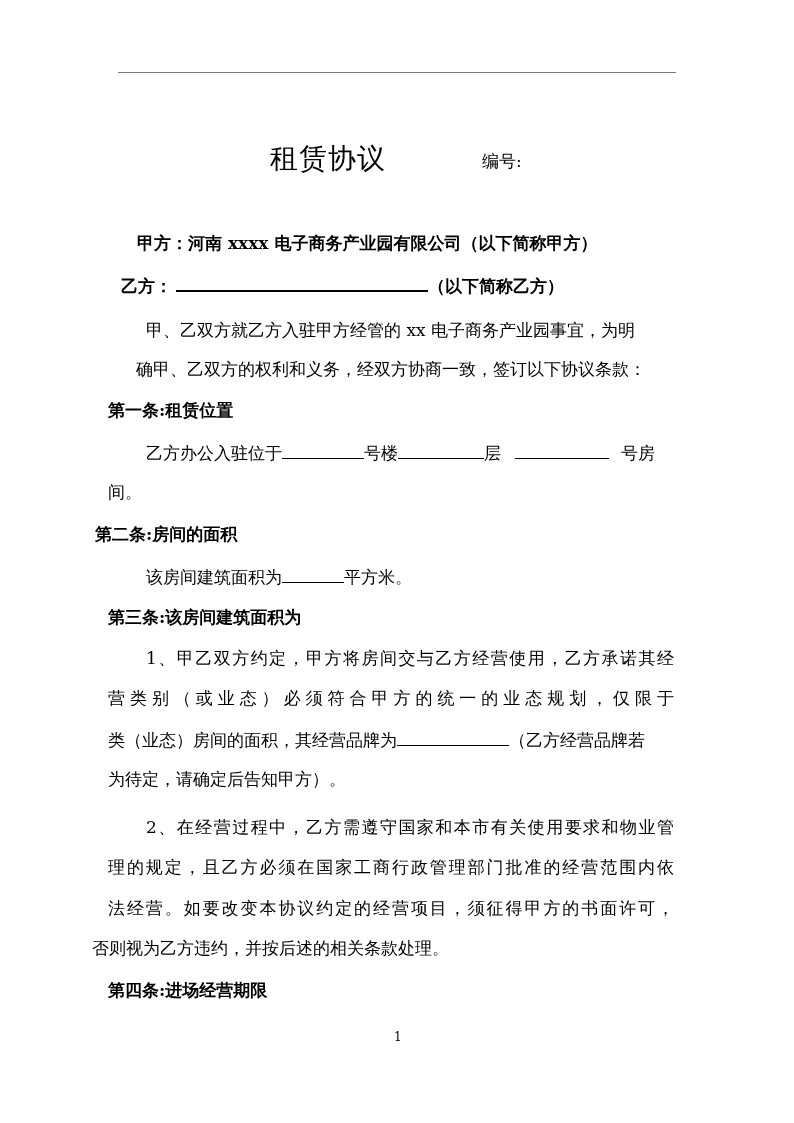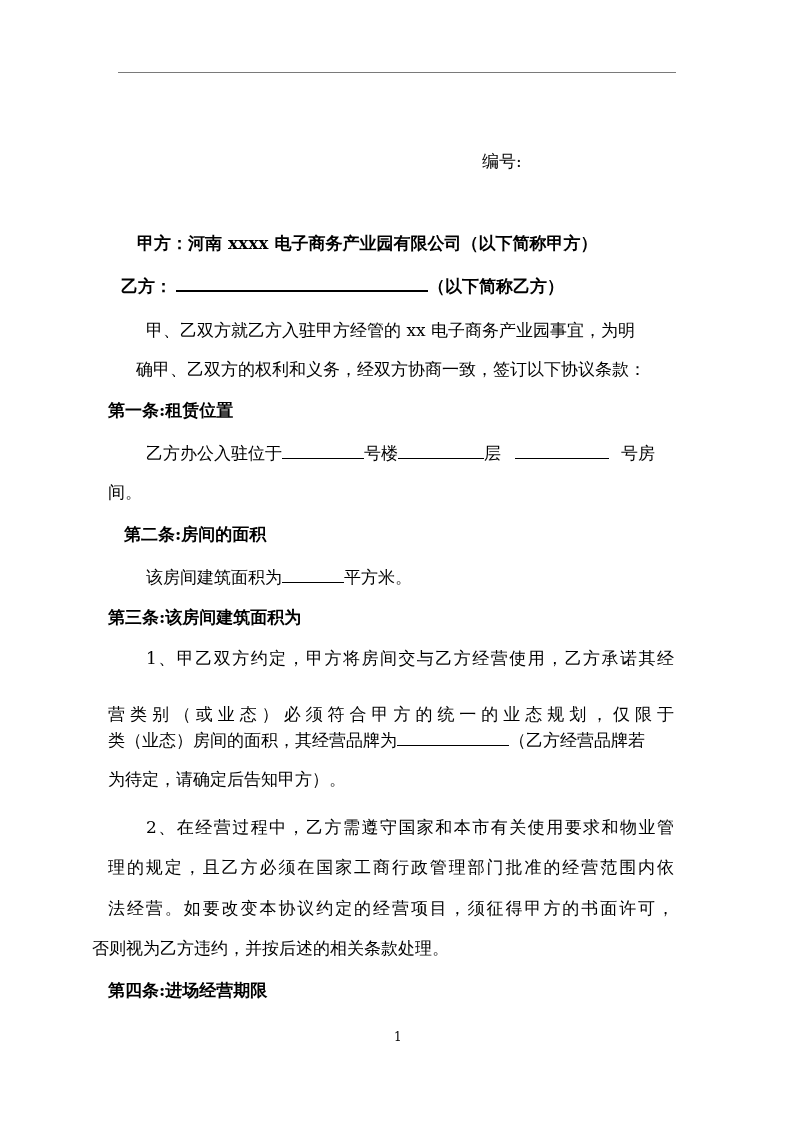--- a/index.html
+++ b/index.html
@@ -16,48 +16,49 @@
   .blank.thick { border-bottom: 2px solid #000; }
   .justify { text-align: justify; text-align-last: justify; }
   .page-num { position: absolute; left: 394px; top: 1030px; font-size: 12px; }
 </style>
 </head>
 <body>
 
 <div class="header-rule"></div>
 
 <div class="title-row">
+  <span class="title">租赁协议</span>
   <span class="number-label">编号:</span>
 </div>
 
 <div class="line bold" style="left:137px; top:231px;">
   <span>甲方：</span><span>河南 xxxx 电子商务产业园有限公司</span><span>（以下简称甲方）</span>
 </div>
 
 <div class="line bold" style="left:121px; top:272px;">
   <span>乙方：</span><span class="blank thick" style="width:252px; margin-left:4px;"></span><span>（以下简称乙方）</span>
 </div>
 
 <div class="line" style="left:146px; top:318px; width:528px;">甲、乙双方就乙方入驻甲方经管的 xx 电子商务产业园事宜，为明</div>
 <div class="line" style="left:108px; top:357px; width:566px;text-align:center;">确甲、乙双方的权利和义务，经双方协商一致，签订以下协议条款：</div>
 
 <div class="line bold" style="left:108px; top:398px;">第一条:租赁位置</div>
 <div class="line" style="left:146px; top:440px; width:528px;">
   <span>乙方办公入驻位于</span><span class="blank" style="width:82px;"></span><span>号楼</span><span class="blank" style="width:86px;"></span><span>层</span><span style="display:inline-block; width:14px;"></span><span class="blank" style="width:94px;"></span><span style="display:inline-block; width:12px;"></span><span>号房</span>
 </div>
 <div class="line" style="left:108px; top:480px;">间。</div>
 
-<div class="line bold" style="left:124px; top:522px;">第二条:房间的面积</div>
+<div class="line bold" style="left:95px; top:522px;">第二条:房间的面积</div>
 <div class="line" style="left:146px; top:564px;">
   <span>该房间建筑面积为</span><span class="blank" style="width:62px;"></span><span>平方米。</span>
 </div>
 
 <div class="line bold" style="left:108px; top:605px;">第三条:该房间建筑面积为</div>
 <div class="line justify" style="left:146px; top:646px; width:528px;">1、甲乙双方约定，甲方将房间交与乙方经营使用，乙方承诺其经</div>
-<div class="line justify" style="left:108px; top:686px; width:566px;margin-top:16px;">营类别（或业态）必须符合甲方的统一的业态规划，仅限于</div>
+<div class="line justify" style="left:108px; top:686px; width:566px;">营类别（或业态）必须符合甲方的统一的业态规划，仅限于</div>
 <div class="line" style="left:108px; top:727px; width:566px;">
   <span>类（业态）房间的面积，其经营品牌为</span><span class="blank" style="width:112px;"></span><span>（乙方经营品牌若</span>
 </div>
 <div class="line" style="left:108px; top:767px;">为待定，请确定后告知甲方）。</div>
 
 <div class="line justify" style="left:146px; top:815px; width:528px;">2、在经营过程中，乙方需遵守国家和本市有关使用要求和物业管</div>
 <div class="line justify" style="left:108px; top:855px; width:566px;">理的规定，且乙方必须在国家工商行政管理部门批准的经营范围内依</div>
 <div class="line justify" style="left:108px; top:896px; width:566px;">法经营。如要改变本协议约定的经营项目，须征得甲方的书面许可，</div>
 <div class="line" style="left:92px; top:936px;">否则视为乙方违约，并按后述的相关条款处理。</div>
 

